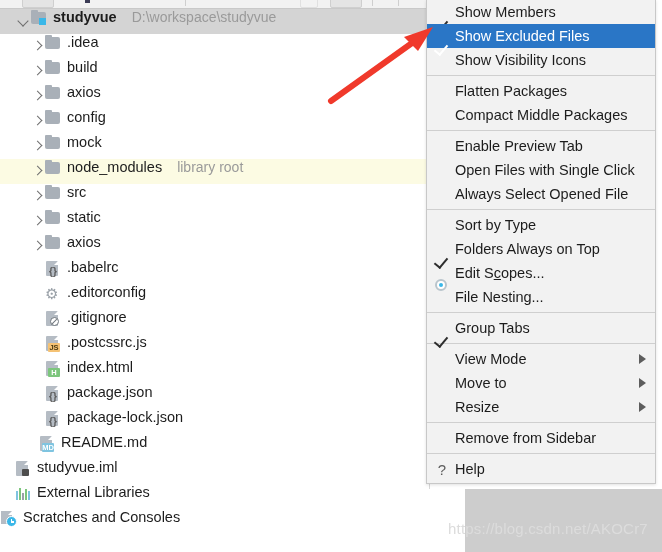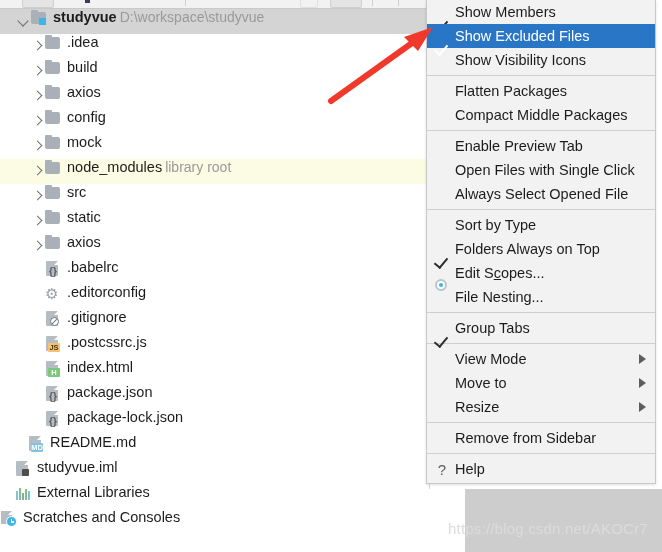--- a/index.html
+++ b/index.html
@@ -223,21 +223,21 @@
     width: 1.2px; height: 3.2px; background: #ffffff;
   }
   .ic-clock::after {
     content: "";
     position: absolute; left: 4.4px; top: 4.4px;
     width: 3px; height: 1.2px; background: #ffffff;
   }
 
   .label { color: #1c1c1c; }
   .label.bold { font-weight: bold; }
-  .sublabel { color: #9a9a9a; margin-left: 3px; font-size: 14px; }
+  .sublabel { color: #9a9a9a; margin-left: 15px; font-size: 14px; }
 
   
   .tree-right-edge {
     position: absolute;
     left: 429px; top: 0;
     width: 1px; height: 552px;
     background: #d8d8d8;
   }
 
   
@@ -493,21 +493,21 @@
           <span class="label">package.json</span>
         </div>
         <div class="row" style="padding-left: 30px;">
           <div class="arrow"></div>
           <div class="icon">
             <span class="ic-file"></span>
             <span class="ic-curly">{}</span>
           </div>
           <span class="label">package-lock.json</span>
         </div>
-        <div class="row" style="padding-left: 13px;">
+        <div class="row" style="padding-left: 24px;">
           <div class="arrow"></div>
           <div class="icon">
             <span class="ic-file"></span>
             <span class="ic-badge md">MD</span>
           </div>
           <span class="label">README.md</span>
         </div>
         <div class="row" style="">
           <div class="arrow"></div>
           <div class="icon">

